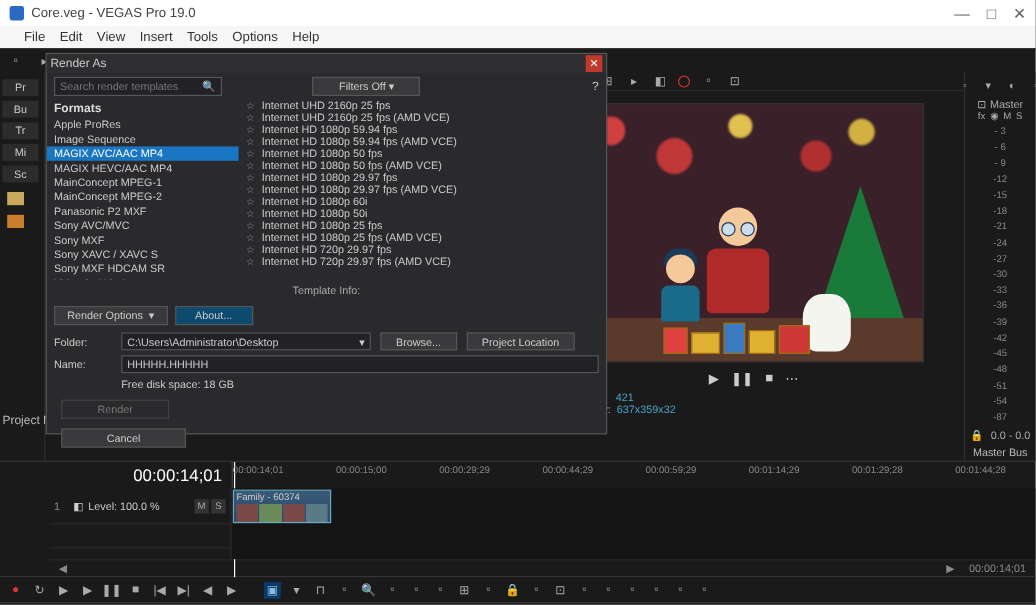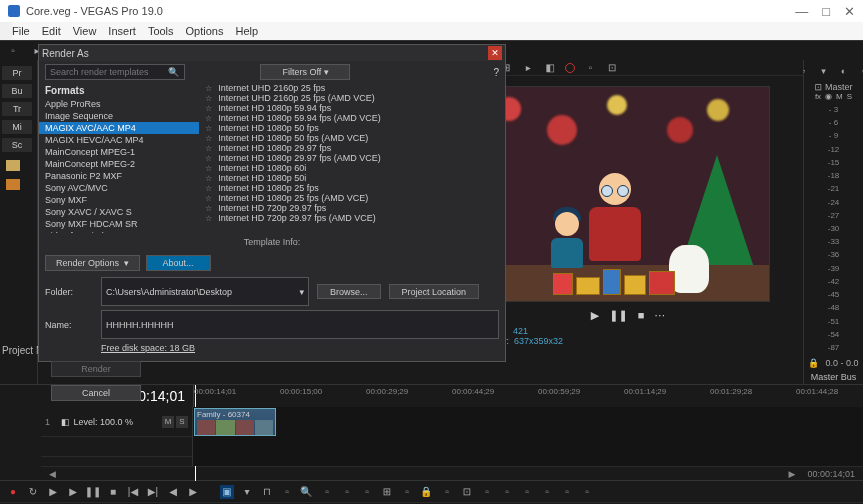--- a/index.html
+++ b/index.html
@@ -1,21 +1,21 @@
 <!DOCTYPE html>
 <html><head>
 <meta charset="utf-8">
 <style>
 * { margin: 0; padding: 0; box-sizing: border-box; font-family: "Segoe UI", Tahoma, sans-serif; }
 body { width: 863px; height: 504px; background: #f0f0f0; overflow: hidden; font-size: 11px; color: #ccc; }
 .titlebar { height: 22px; background: #fff; display: flex; align-items: center; padding: 0 8px; justify-content: space-between; color: #444; gap: 42px; }
 .titlebar .left { display: flex; gap: 6px; align-items: center; }
 .titlebar .right { display: flex; gap: 14px; align-items: center; }
 .winbtn { cursor: pointer; font-size: 13px; color: #666; }
-.menubar { height: 18px; background: #f6f6f6; display: flex; padding: 0 0; gap: 12px; font-size: 11px; color: #333; align-items: center; margin-left: 12px; }
+.menubar { height: 18px; background: #f6f6f6; display: flex; padding: 0 20px; gap: 12px; font-size: 11px; color: #333; align-items: center; }
 .menubar span { cursor: pointer; }
 .toolbar { height: 20px; background: #1a1a1a; display: flex; align-items: center; padding: 0 6px; gap: 10px; color: #aaa; font-size: 10px; border-top:1px solid #333; }
 .hubbtn { background: #2d1a33; padding: 1px 8px; border-radius: 2px; color: #ddd; margin-left: 6px; }
 .mainarea { display: flex; height: 324px; background: #1a1a1a; }
 .leftpanel { width: 38px; background: #1a1a1a; border-right:1px solid #333; display:flex; flex-direction:column; gap:4px; padding-top:6px; align-items:flex-start; padding-left:2px;}
 .leftpanel .tab { width: 30px; height: 14px; background:#2c2c2c; color:#ccc; font-size:9px; display:flex; align-items:center; justify-content:center; cursor:pointer;}
 .leftpanel .folder { width:14px; height:11px; background:#c9a95e; margin-left:4px; margin-top:4px;}
 .projlabel { position:absolute; left:2px; top:345px; font-size:10px; color:#bbb;}
 .centerpreview { flex:1; position:relative; background:#1a1a1a; display:flex; justify-content:flex-end; }
 .previewblock { width: 350px; display:flex; flex-direction:column; }
@@ -44,29 +44,29 @@
 .dialog .fmtitem { padding:1px 6px; font-size:9px; cursor:pointer; white-space:nowrap;}
 .dialog .fmtitem.sel { background:#1976c2; color:#fff;}
 .dialog .tplcol { flex:1; display:flex; flex-direction:column;}
 .dialog .tpllist { flex:1; overflow:hidden;}
 .dialog .tplitem { display:flex; gap:6px; padding:0px 6px; font-size:9px; align-items:center; cursor:pointer; white-space:nowrap;}
 .dialog .star { color:#888; font-size:8px;}
 .dialog .tplinfo { text-align:center; font-size:9px; color:#aaa; padding:4px;}
 .dialog .optsrow { padding:4px 6px; display:flex; align-items:center;}
 .dialog .optbtn { height:16px; background:#3a3a3d; border:1px solid #555; padding:0 10px; display:flex; align-items:center; font-size:9px; cursor:pointer;}
 .dialog .custbtn { height:16px; background:#2a2a2d; border:1px solid #444; color:#666; padding:0 10px; font-size:9px; display:flex; align-items:center; margin-left:auto;}
-.dialog .aboutbtn { height:16px; background:#0369a1; border:1px solid #555; padding:0 16px; font-size:9px; display:flex; align-items:center; margin-left:6px; cursor:pointer;}
+.dialog .aboutbtn { height:16px; background:#0c4a6e; border:1px solid #555; padding:0 16px; font-size:9px; display:flex; align-items:center; margin-left:6px; cursor:pointer;}
 .dialog .fieldrow { display:flex; align-items:center; padding:2px 6px; gap:8px;}
 .dialog .fieldlabel { width:48px; font-size:9px;}
-.dialog .fieldinput { flex:1; height:29px; background:#222226; border:1px solid #555; color:#ccc; padding:0 4px; font-size:9px; display:flex; align-items:center; justify-content:space-between;}
+.dialog .fieldinput { flex:1; height:15px; background:#222226; border:1px solid #555; color:#ccc; padding:0 4px; font-size:9px; display:flex; align-items:center; justify-content:space-between;}
 .dialog .browsebtn, .dialog .projlocbtn { height:15px; background:#3a3a3d; border:1px solid #555; padding:0 12px; font-size:9px; display:flex; align-items:center; cursor:pointer;}
-.dialog .freedisk { font-size:9px; padding:2px 6px 2px 62px; color:#ccc;text-decoration:underline;}
+.dialog .freedisk { font-size:9px; padding:2px 6px 2px 62px; color:#ccc;}
 .dialog .btnrow { display:flex; justify-content:flex-end; gap:8px; padding:6px 12px;flex-direction:column;}
 .dialog .renderbtn { height:16px; width:90px; background:#2a2a2d; border:1px solid #444; color:#777; font-size:9px; display:flex; align-items:center; justify-content:center;}
-.dialog .cancelbtn { height:16px; width:90px; background:#3a3a3d; border:1px solid #555; font-size:9px; display:flex; align-items:center; justify-content:center; cursor:pointer;}
+.dialog .cancelbtn { height:16px; width:104px; background:#3a3a3d; border:1px solid #555; font-size:9px; display:flex; align-items:center; justify-content:center; cursor:pointer;}
 
 .timeline { height:96px; background:#1a1a1a; border-top:1px solid #333; display:flex; flex-direction:column;padding-left:41px;}
 .tl-top { height:22px; display:flex; align-items:center;}
 .tl-timecode { width:152px; text-align:right; font-size:14px; color:#fff; padding-right:8px;}
 .tl-ruler { flex:1; position:relative; height:22px; border-left:1px solid #444;}
 .tl-ruler .tick { position:absolute; top:2px; font-size:8px; color:#888;}
 .tl-cursor { position:absolute; top:0; bottom:-74px; width:1px; background:#fff; left:1px;}
 .tl-rows { flex:1; display:flex;}
 .tl-trackheads { width:152px; background:#1a1a1a; border-right:1px solid #333;}
 .trackhead { height:30px; border-bottom:1px solid #2a2a2a; display:flex; align-items:center; padding:0 4px; font-size:9px; gap:4px;}

